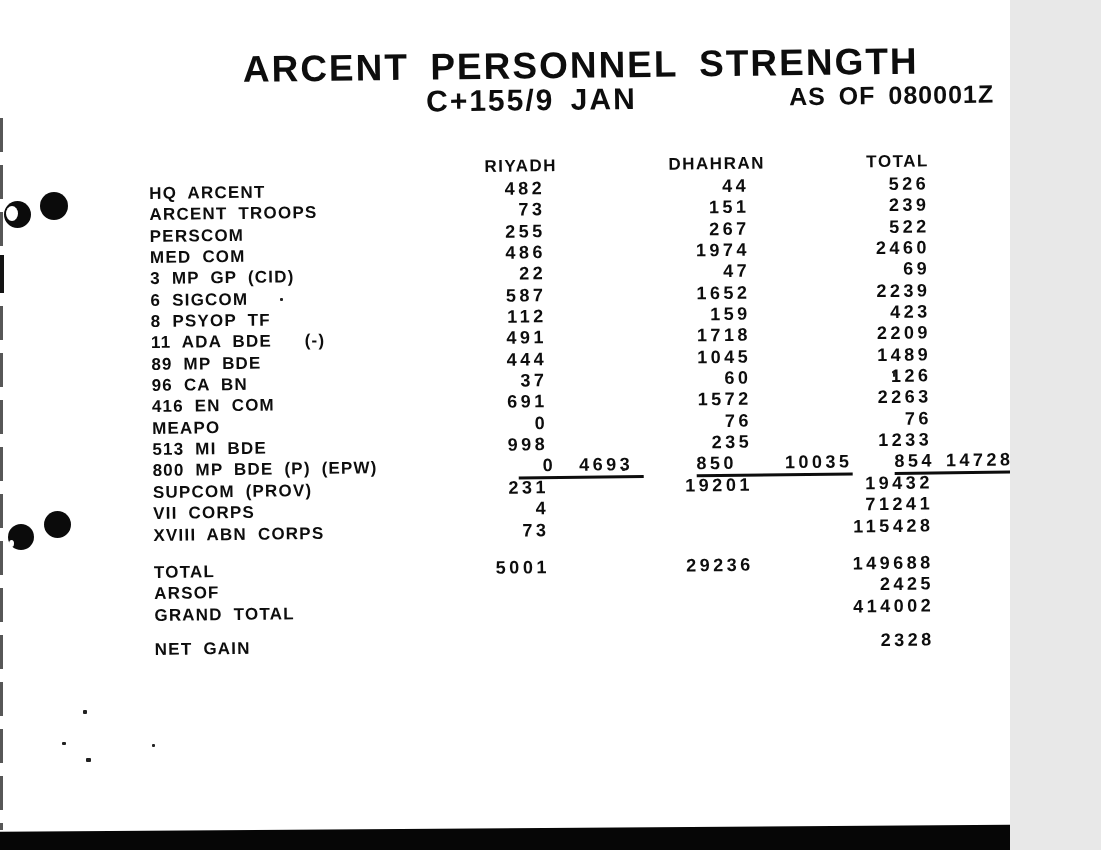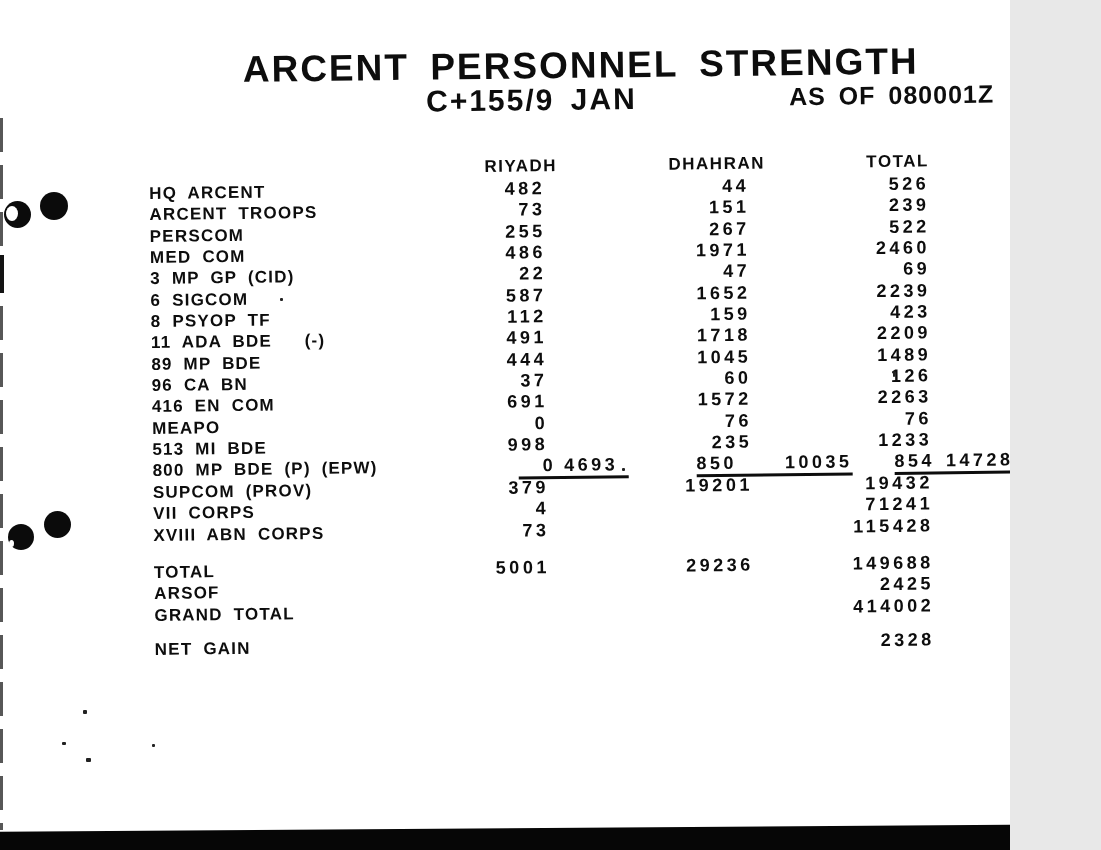--- a/index.html
+++ b/index.html
@@ -57,21 +57,21 @@
   .mr-r{margin-right:-12px;}
   .mr-d{margin-right:-16px;}
   .summary{margin-top:16px;}
   .netgain{margin-top:13px;}
   .cellval{display:inline-block;}
   .ul{border-bottom:3px solid #0d0d0d;}
   .ul-r{padding-left:24px;padding-right:10px;}
   .ovf-r{transform:translateX(66px);}
   .ovf-d{transform:translateX(100px);}
   .ovf-t{transform:translateX(81px);}
-  .gap-r{margin-left:8px;}
+  .gap-r{margin-left:23px;}
   .gap-d{margin-left:48px;}
   .gap-t{margin-left:11px;}
   
   .punch{position:absolute;border-radius:50%;background:#0b0b0b;}
   .punch-1{left:4px;top:201px;width:27px;height:27px;}
   .punch-1::after{
     content:"";position:absolute;left:2px;top:5px;width:12px;height:15px;
     border-radius:50%;background:#ffffff;
   }
   .punch-2{left:40px;top:192px;width:28px;height:28px;}
@@ -129,21 +129,21 @@
           </div>
           <div class="trow">
             <div class="unit">PERSCOM</div>
             <div class="num"><span class="cellval">255</span></div>
             <div class="num"><span class="cellval">267</span></div>
             <div class="num"><span class="cellval">522</span></div>
           </div>
           <div class="trow">
             <div class="unit">MED COM</div>
             <div class="num"><span class="cellval">486</span></div>
-            <div class="num"><span class="cellval">1971</span></div>
+            <div class="num"><span class="cellval">1974</span></div>
             <div class="num"><span class="cellval">2460</span></div>
           </div>
           <div class="trow">
             <div class="unit">3 MP GP (CID)</div>
             <div class="num"><span class="cellval">22</span></div>
             <div class="num"><span class="cellval">47</span></div>
             <div class="num"><span class="cellval">69</span></div>
           </div>
           <div class="trow">
             <div class="unit">6 SIGCOM</div>
@@ -194,21 +194,21 @@
             <div class="num"><span class="cellval">1233</span></div>
           </div>
           <div class="trow">
             <div class="unit">800 MP BDE (P) (EPW)</div>
             <div class="num"><span class="cellval ul ul-r ovf-r"><span>0</span><span class="gap-r">4693</span></span></div>
             <div class="num"><span class="cellval ul ul-d ovf-d"><span>850</span><span class="gap-d">10035</span></span></div>
             <div class="num"><span class="cellval ul ul-t ovf-t"><span>854</span><span class="gap-t">14728</span></span></div>
           </div>
           <div class="trow">
             <div class="unit">SUPCOM (PROV)</div>
-            <div class="num"><span class="cellval">379</span></div>
+            <div class="num"><span class="cellval">231</span></div>
             <div class="num"><span class="cellval">19201</span></div>
             <div class="num"><span class="cellval">19432</span></div>
           </div>
           <div class="trow">
             <div class="unit">VII CORPS</div>
             <div class="num"><span class="cellval">4</span></div>
             <div class="num"></div>
             <div class="num"><span class="cellval">71241</span></div>
           </div>
           <div class="trow">

